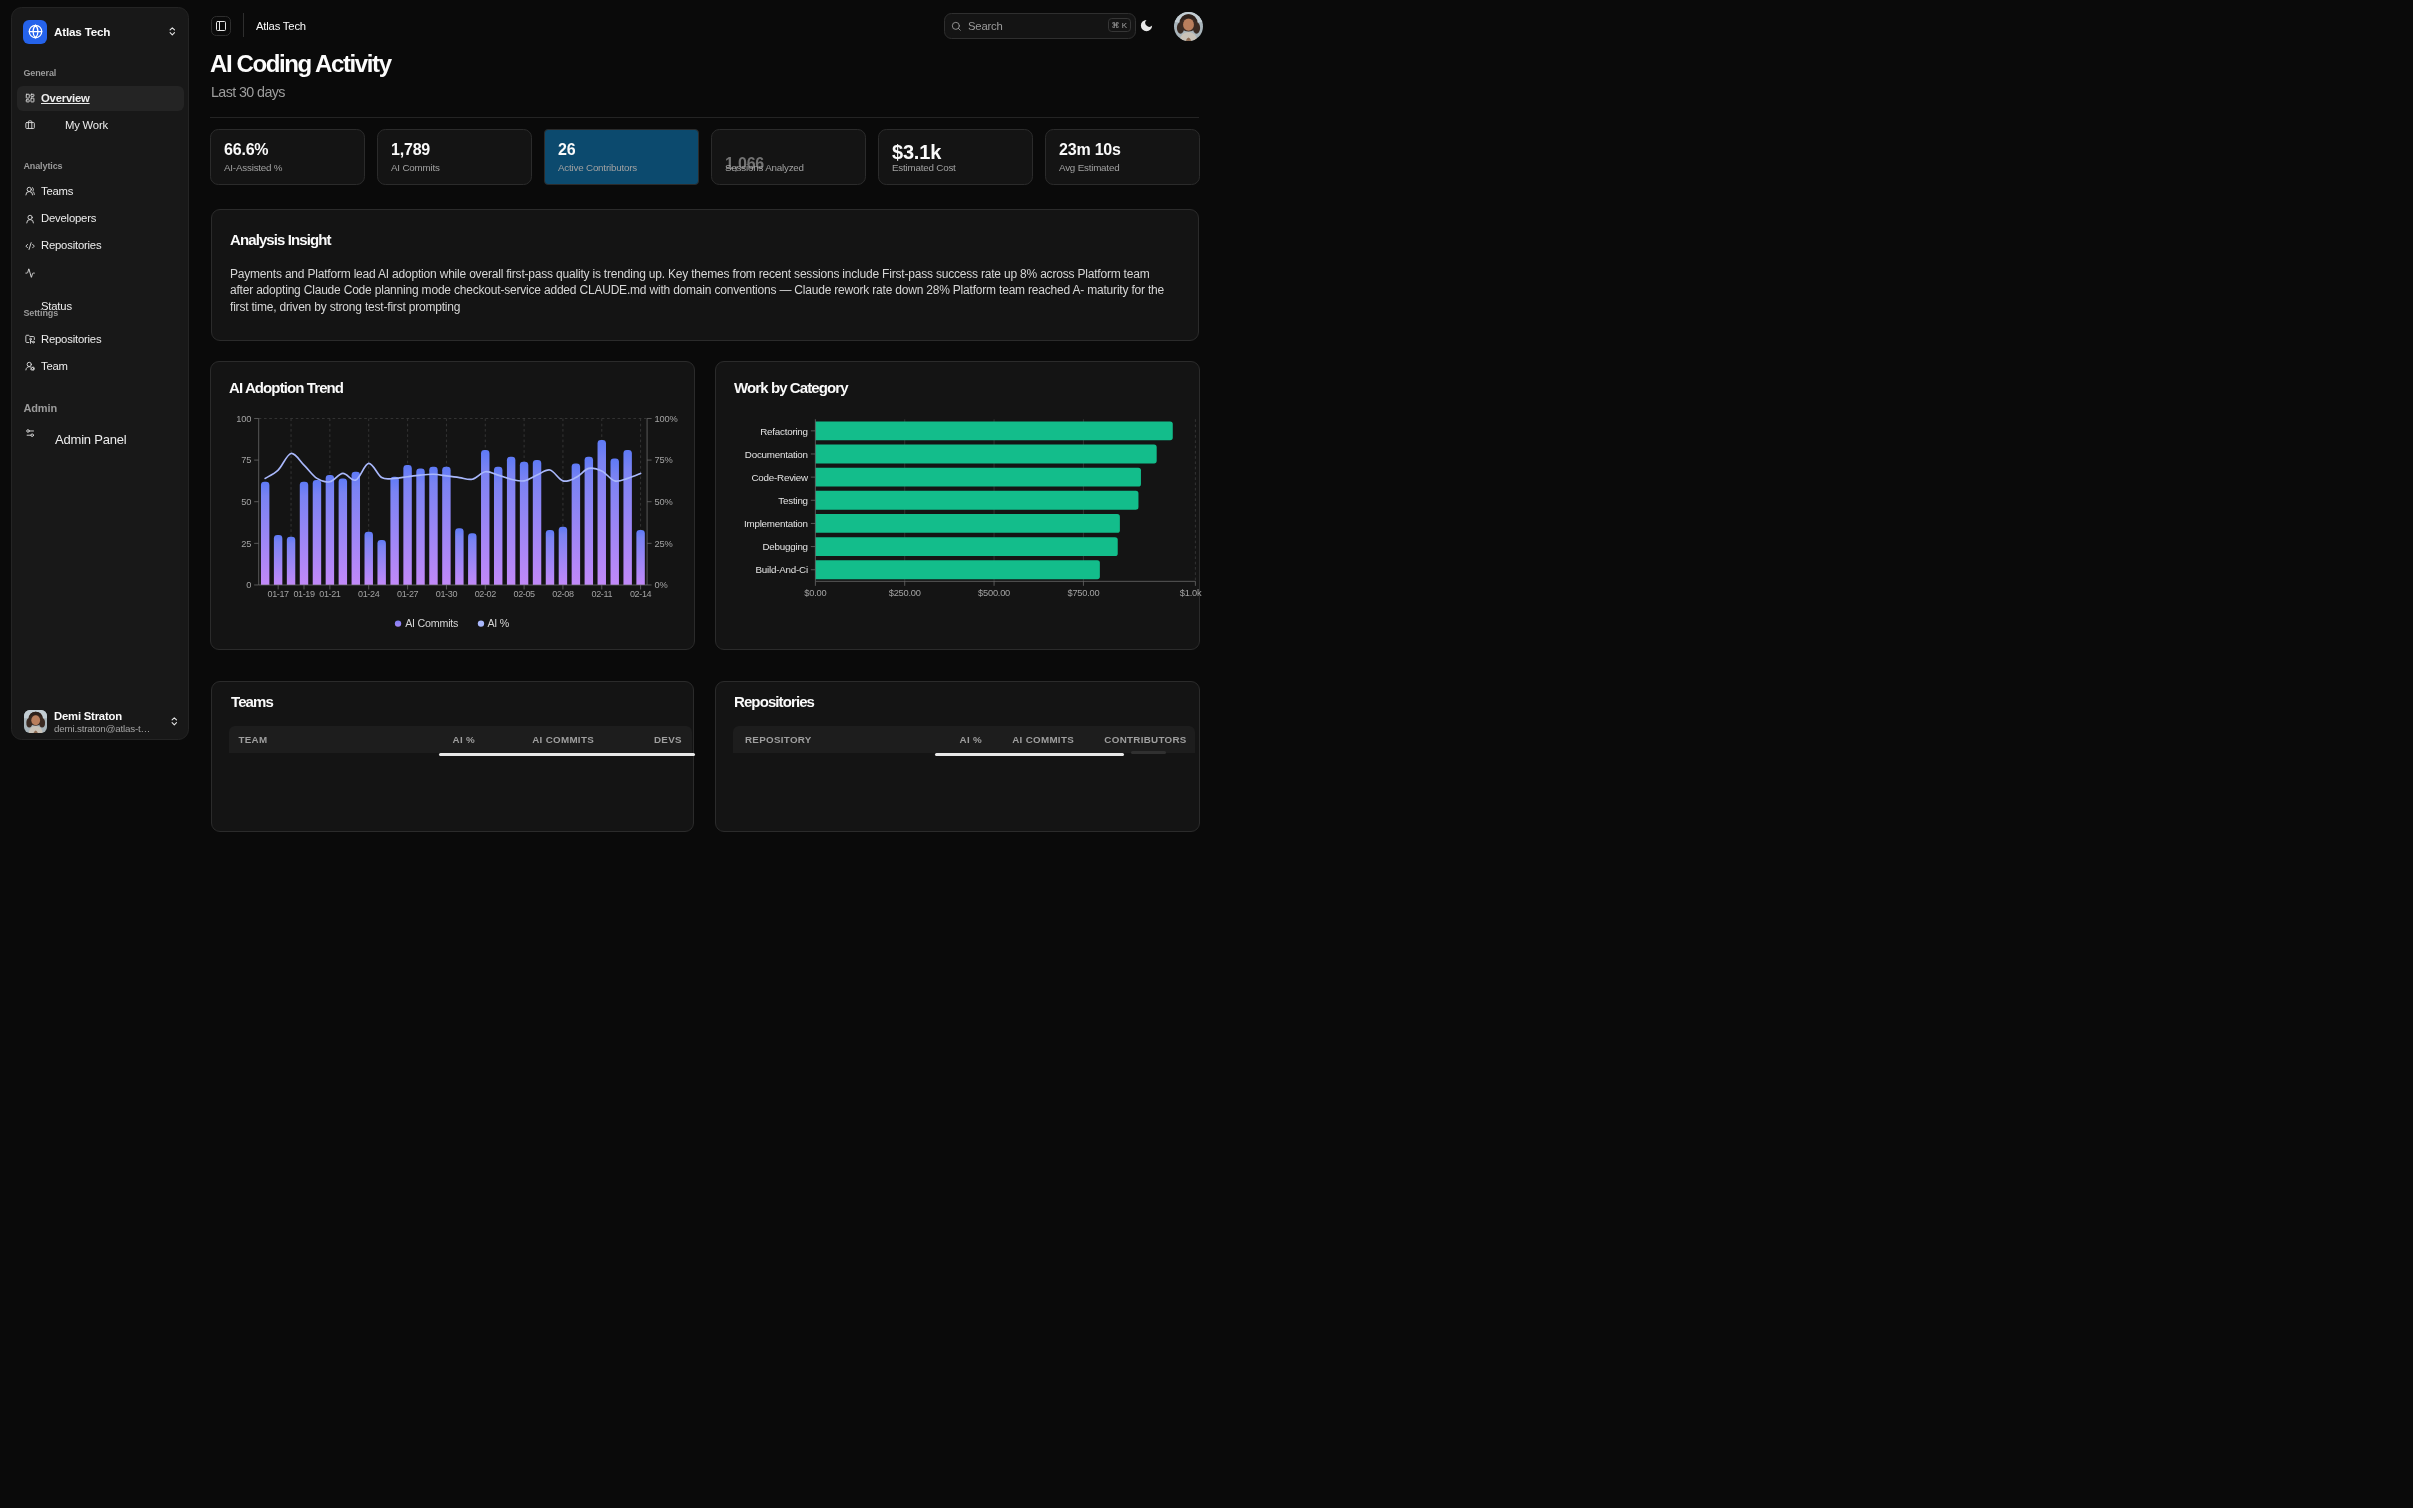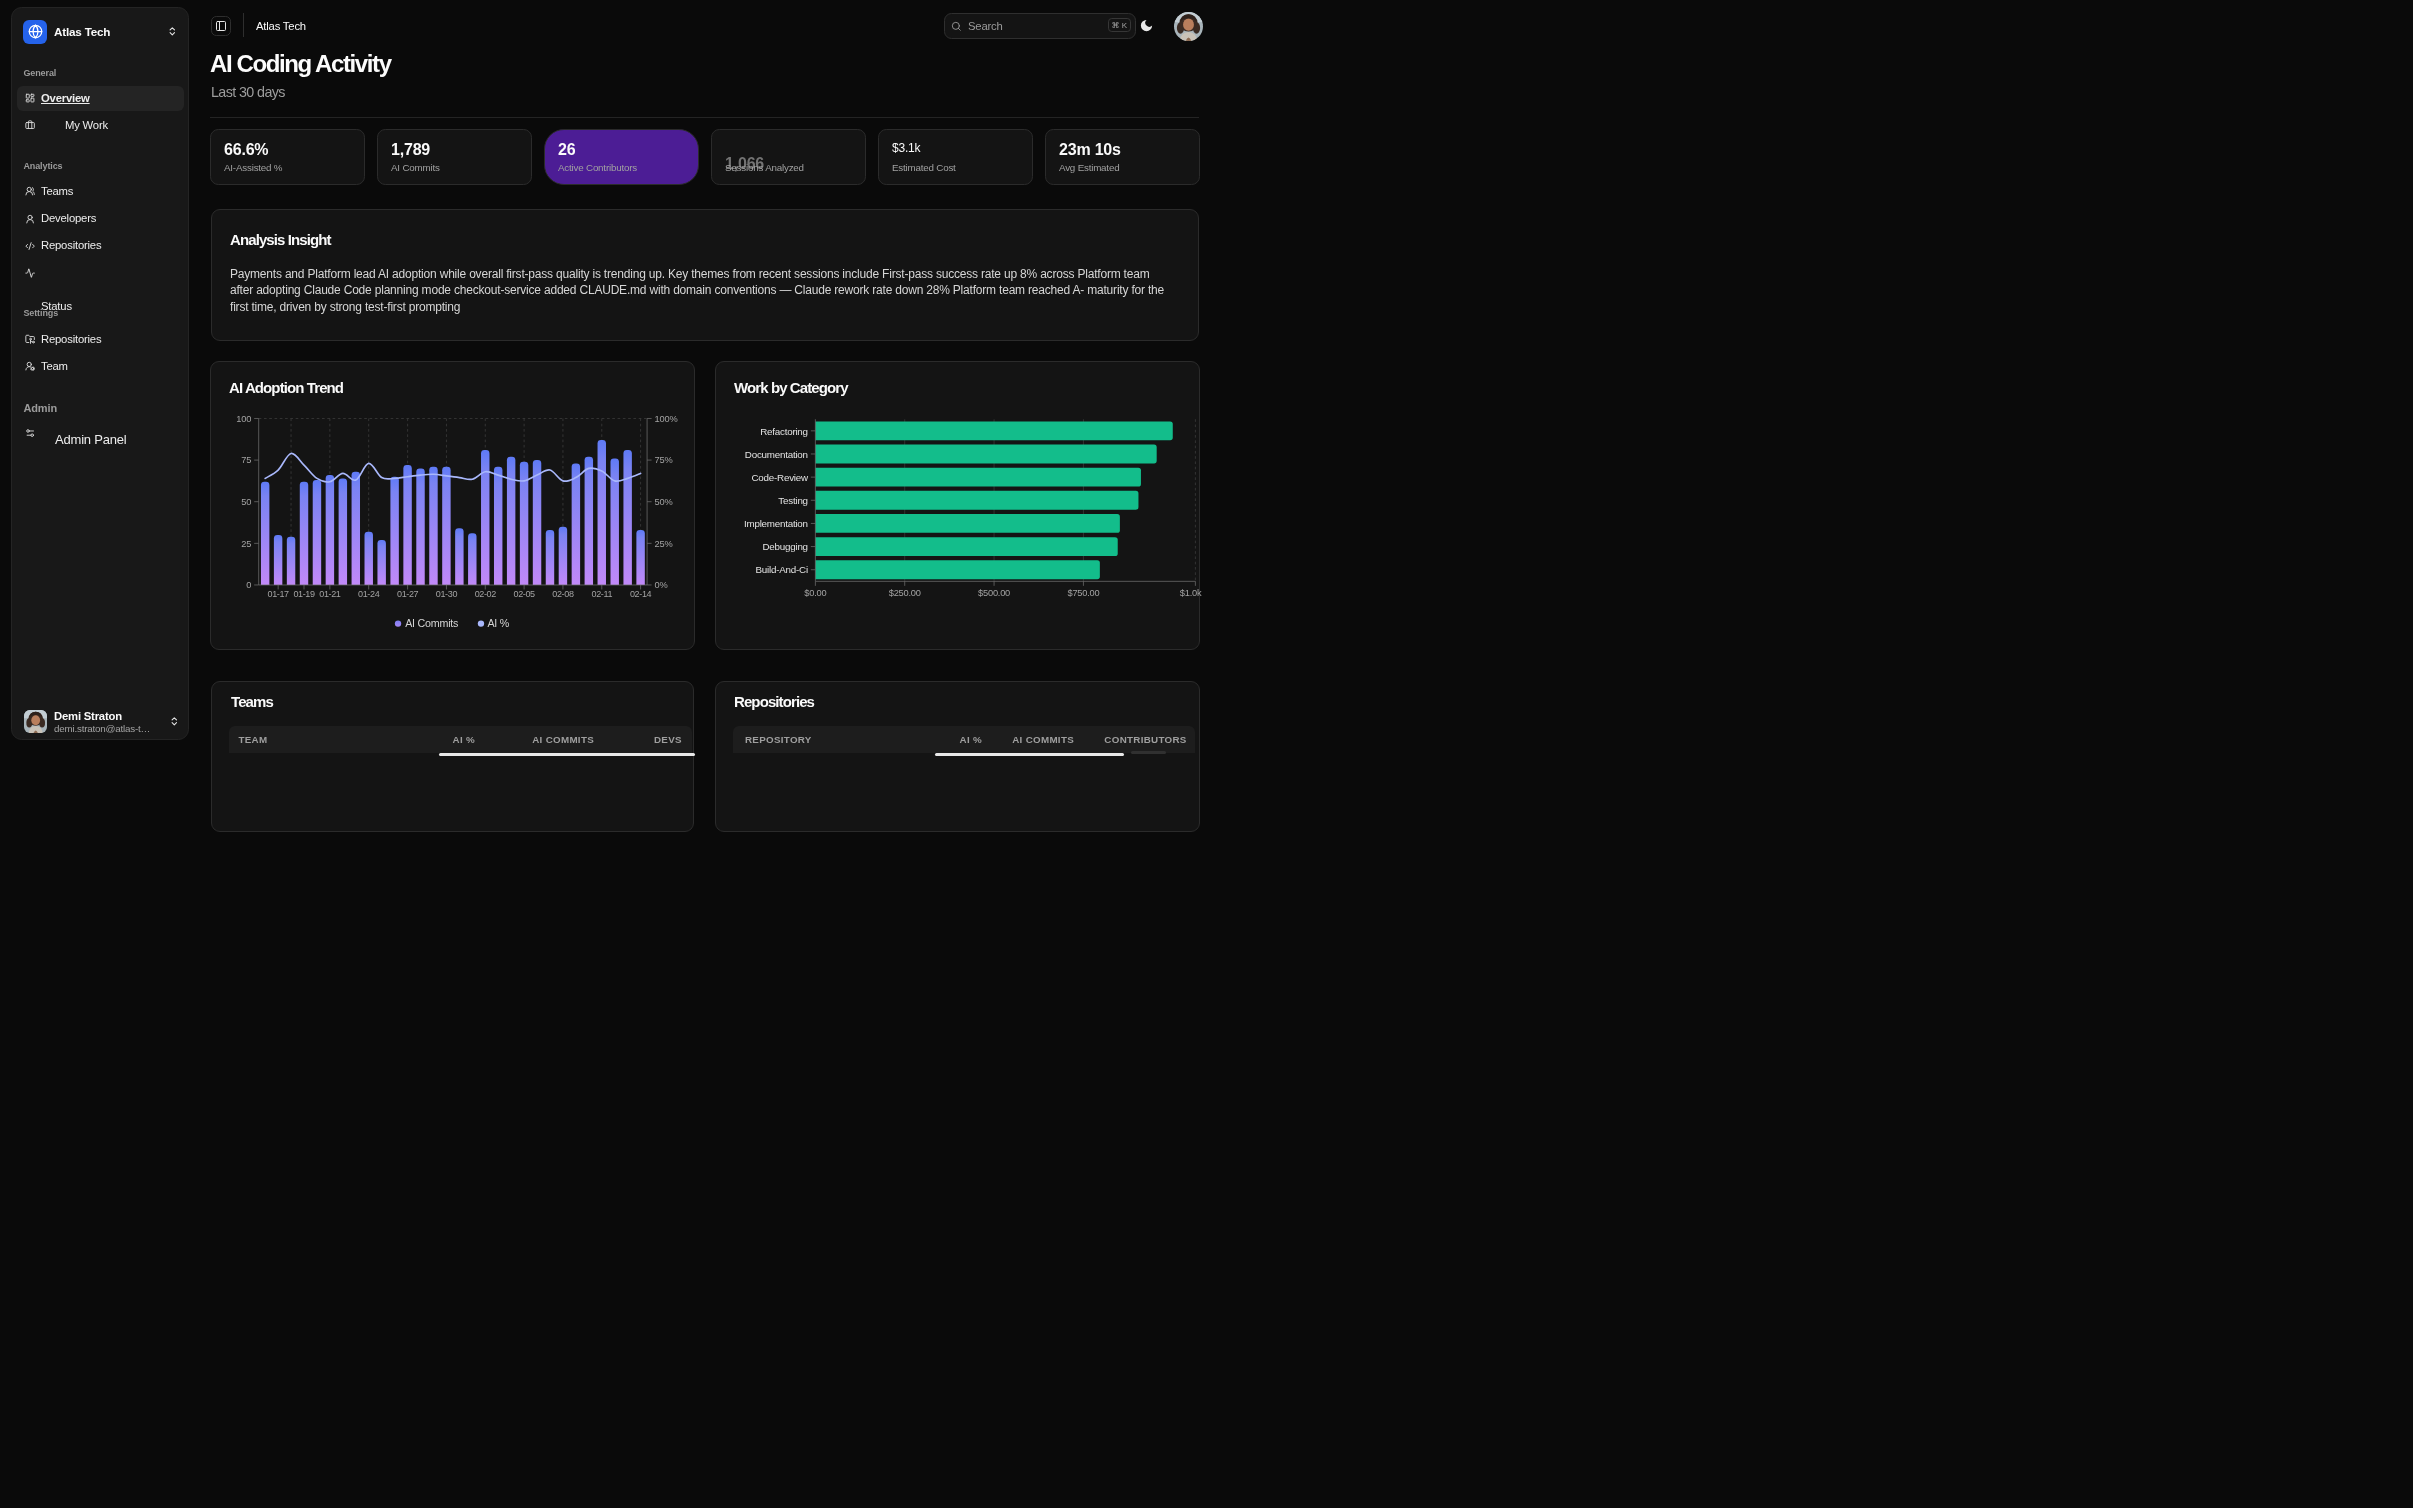--- a/index.html
+++ b/index.html
@@ -136,30 +136,30 @@
 <div style="position:absolute;left:210px;top:117px;width:989px;height:0.8px;background:#242424"></div>
 
 <div style="position:absolute;left:210px;top:129px;width:155px;height:56px;background:#141414;border:0.8px solid #2b2b2b;border-radius:8.3px;box-sizing:border-box">
 <div style="position:absolute;left:13px;top:10.6px;font-size:16px;font-weight:700;letter-spacing:-0.2px;color:#fafafa">66.6%</div>
 <div style="position:absolute;left:13px;top:32px;font-size:9.8px;letter-spacing:-0.2px;color:#a1a1a1">AI-Assisted %</div>
     </div>
 <div style="position:absolute;left:377px;top:129px;width:155px;height:56px;background:#141414;border:0.8px solid #2b2b2b;border-radius:8.3px;box-sizing:border-box">
 <div style="position:absolute;left:13px;top:10.6px;font-size:16px;font-weight:700;letter-spacing:-0.2px;color:#fafafa">1,789</div>
 <div style="position:absolute;left:13px;top:32px;font-size:9.8px;letter-spacing:-0.2px;color:#a1a1a1">AI Commits</div>
     </div>
-<div style="position:absolute;left:544px;top:129px;width:155px;height:56px;background:#4c1d95;border:0.8px solid #2b2b2b;border-radius:20px;box-sizing:border-box">
+<div style="position:absolute;left:544px;top:129px;width:155px;height:56px;background:#0c4a6e;border:0.8px solid #2b2b2b;border-radius:4px;box-sizing:border-box">
 <div style="position:absolute;left:13px;top:10.6px;font-size:16px;font-weight:700;letter-spacing:-0.2px;color:#fafafa">26</div>
 <div style="position:absolute;left:13px;top:32px;font-size:9.8px;letter-spacing:-0.2px;color:#a1a1a1">Active Contributors</div>
     </div>
 <div style="position:absolute;left:711px;top:129px;width:155px;height:56px;background:#141414;border:0.8px solid #2b2b2b;border-radius:8.3px;box-sizing:border-box">
 <div style="position:absolute;left:13px;top:25px;font-size:16px;font-weight:700;letter-spacing:-0.2px;color:#737373">1,066</div>
 <div style="position:absolute;left:13px;top:32px;font-size:9.8px;letter-spacing:-0.2px;color:#a1a1a1">Sessions Analyzed</div>
     </div>
 <div style="position:absolute;left:878px;top:129px;width:155px;height:56px;background:#141414;border:0.8px solid #2b2b2b;border-radius:8.3px;box-sizing:border-box">
-<div style="position:absolute;left:13px;top:10.6px;font-size:12px;font-weight:400;letter-spacing:-0.2px;color:#fafafa">$3.1k</div>
+<div style="position:absolute;left:13px;top:10.6px;font-size:20px;font-weight:700;letter-spacing:-0.2px;color:#fafafa">$3.1k</div>
 <div style="position:absolute;left:13px;top:32px;font-size:9.8px;letter-spacing:-0.2px;color:#a1a1a1">Estimated Cost</div>
     </div>
 <div style="position:absolute;left:1045px;top:129px;width:155px;height:56px;background:#141414;border:0.8px solid #2b2b2b;border-radius:8.3px;box-sizing:border-box">
 <div style="position:absolute;left:13px;top:10.6px;font-size:16px;font-weight:700;letter-spacing:-0.2px;color:#fafafa">23m 10s</div>
 <div style="position:absolute;left:13px;top:32px;font-size:9.8px;letter-spacing:-0.2px;color:#a1a1a1">Avg Estimated</div>
     </div>
 
 <div style="position:absolute;left:211px;top:209px;width:988px;height:132px;background:#141414;border:0.8px solid #2b2b2b;border-radius:9px;box-sizing:border-box">
 <div style="position:absolute;left:18px;top:21px;font-size:15px;font-weight:700;letter-spacing:-0.9px;color:#fafafa">Analysis Insight</div>
 <div style="position:absolute;left:18px;top:56px;font-size:12px;letter-spacing:-0.2px;line-height:16.4px;color:#d6d6d6;white-space:nowrap">Payments and Platform lead AI adoption while overall first-pass quality is trending up. Key themes from recent sessions include First-pass success rate up 8% across Platform team<br>after adopting Claude Code planning mode checkout-service added CLAUDE.md with domain conventions — Claude rework rate down 28% Platform team reached A- maturity for the<br>first time, driven by strong test-first prompting</div>

